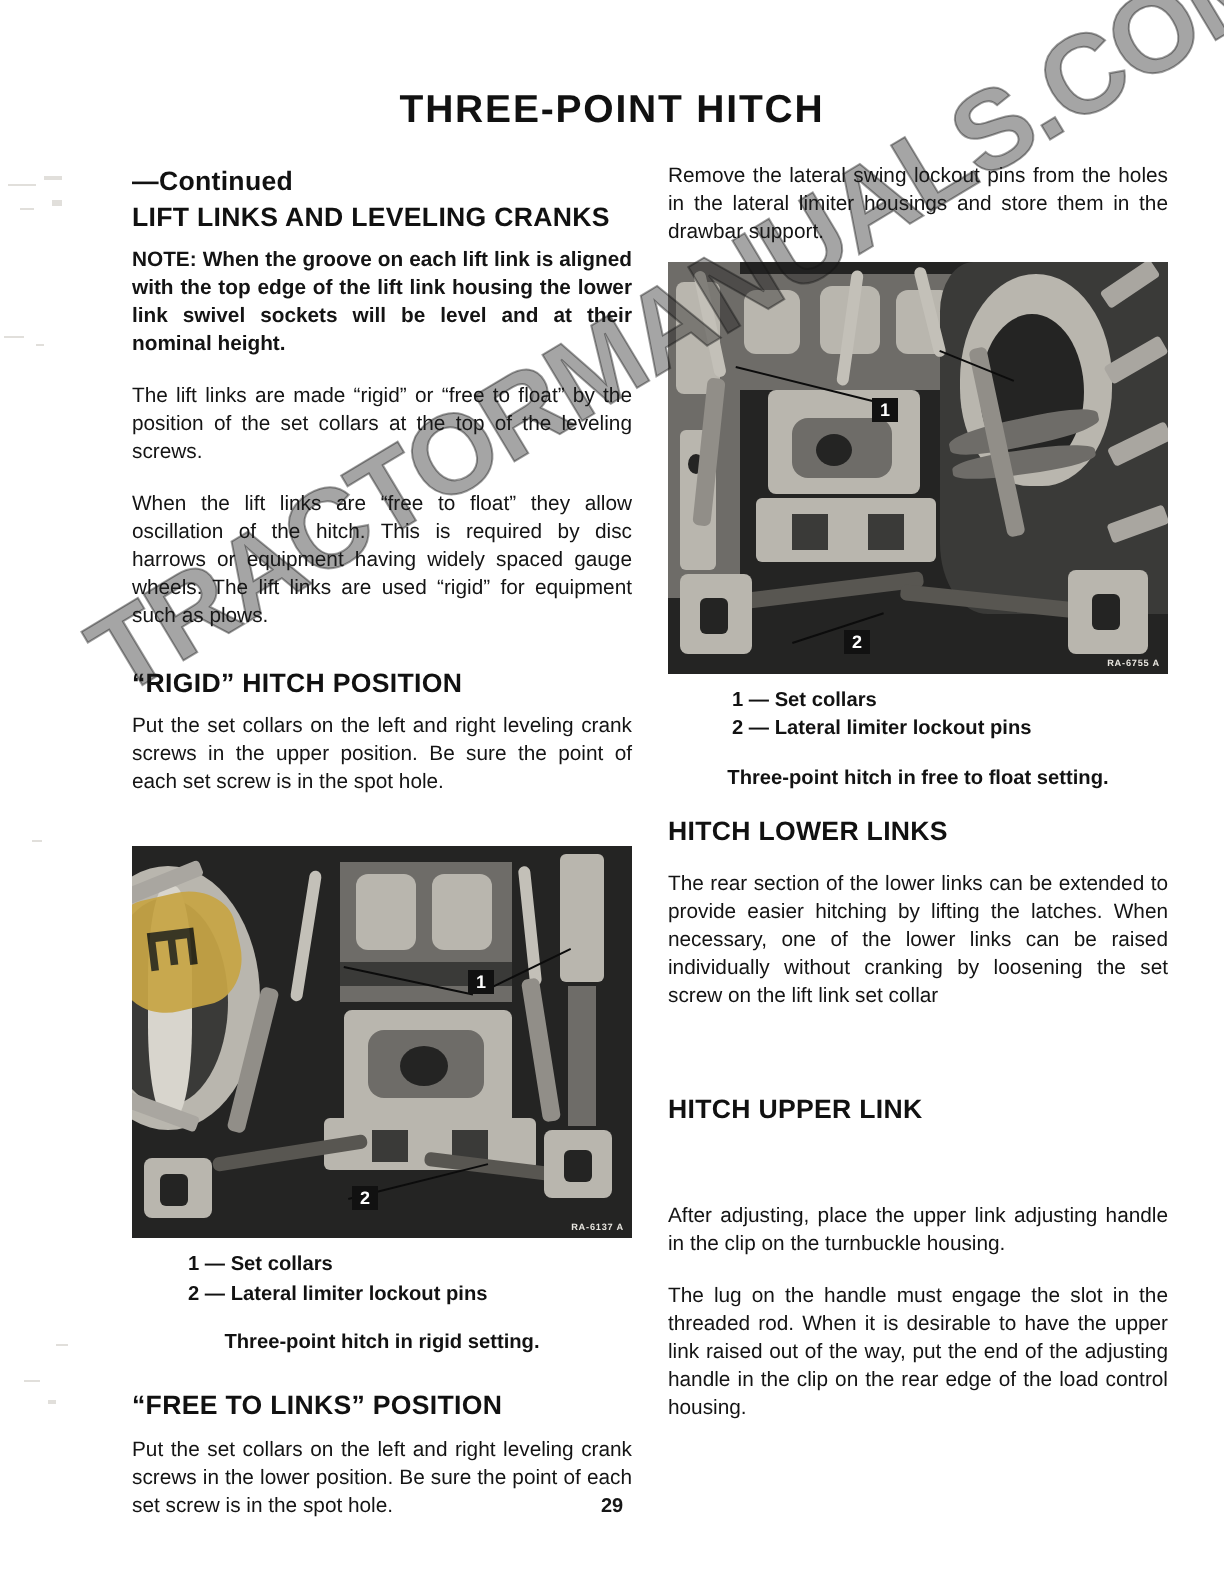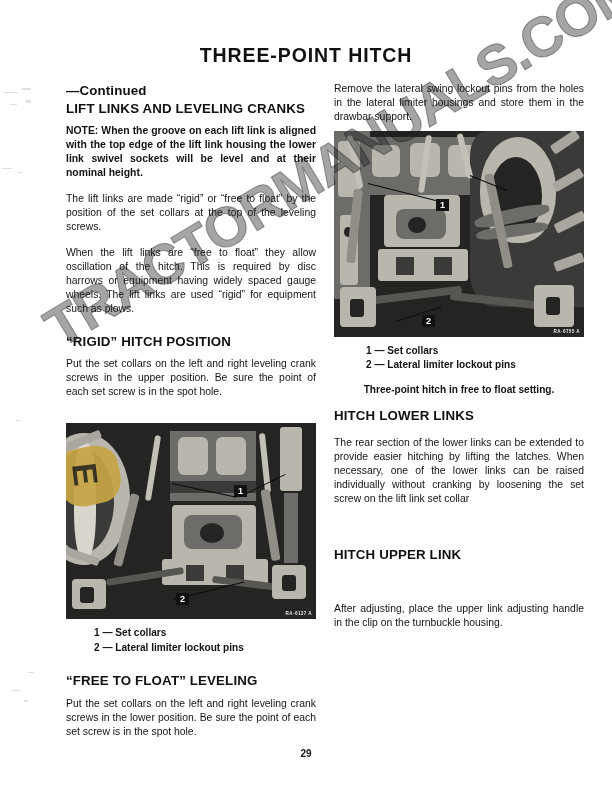--- a/index.html
+++ b/index.html
@@ -319,23 +319,24 @@
       <div class="gold-badge">
         <span class="glyph">E</span>
       </div>
     </div>
 
     <div class="legend narrow">
       <div>1 — Set collars</div>
       <div>2 — Lateral limiter lockout pins</div>
     </div>
 
+    <div class="caption">Three-point hitch in rigid setting.</div>
 
     <div class="gap-l"></div>
-    <h2 class="sec">“FREE TO FLOAT” LEVELING</h2>
+    <h2 class="sec">“FREE TO LINKS” POSITION</h2>
 
     <div class="gap-s"></div>
     <p class="body">Put the set collars on the left and right leveling crank screws in the lower position. Be sure the point of each set screw is in the spot hole.</p>
   </div>
 
   <div class="col col-right">
 
     <p class="body">Remove the lateral swing lockout pins from the holes in the lateral limiter housings and store them in the drawbar support.</p>
 
     <div class="gap-s"></div>
@@ -408,19 +409,20 @@
 
     <div class="gap-xxl"></div>
     <h2 class="sec">HITCH UPPER LINK</h2>
 
     <div class="gap-xl"></div>
 
     <div class="gap-m"></div>
     <p class="body">After adjusting, place the upper link adjusting handle in the clip on the turnbuckle housing.</p>
 
     <div class="gap-m"></div>
+    <p class="body">The lug on the handle must engage the slot in the threaded rod. When it is desirable to have the upper link raised out of the way, put the end of the adjusting handle in the clip on the rear edge of the load control housing.</p>
   </div>
 
   <div class="watermark">TRACTORMANUALS.COM</div>
 
   <div class="page-num">29</div>
 
 </div>
 
 </body></html>

